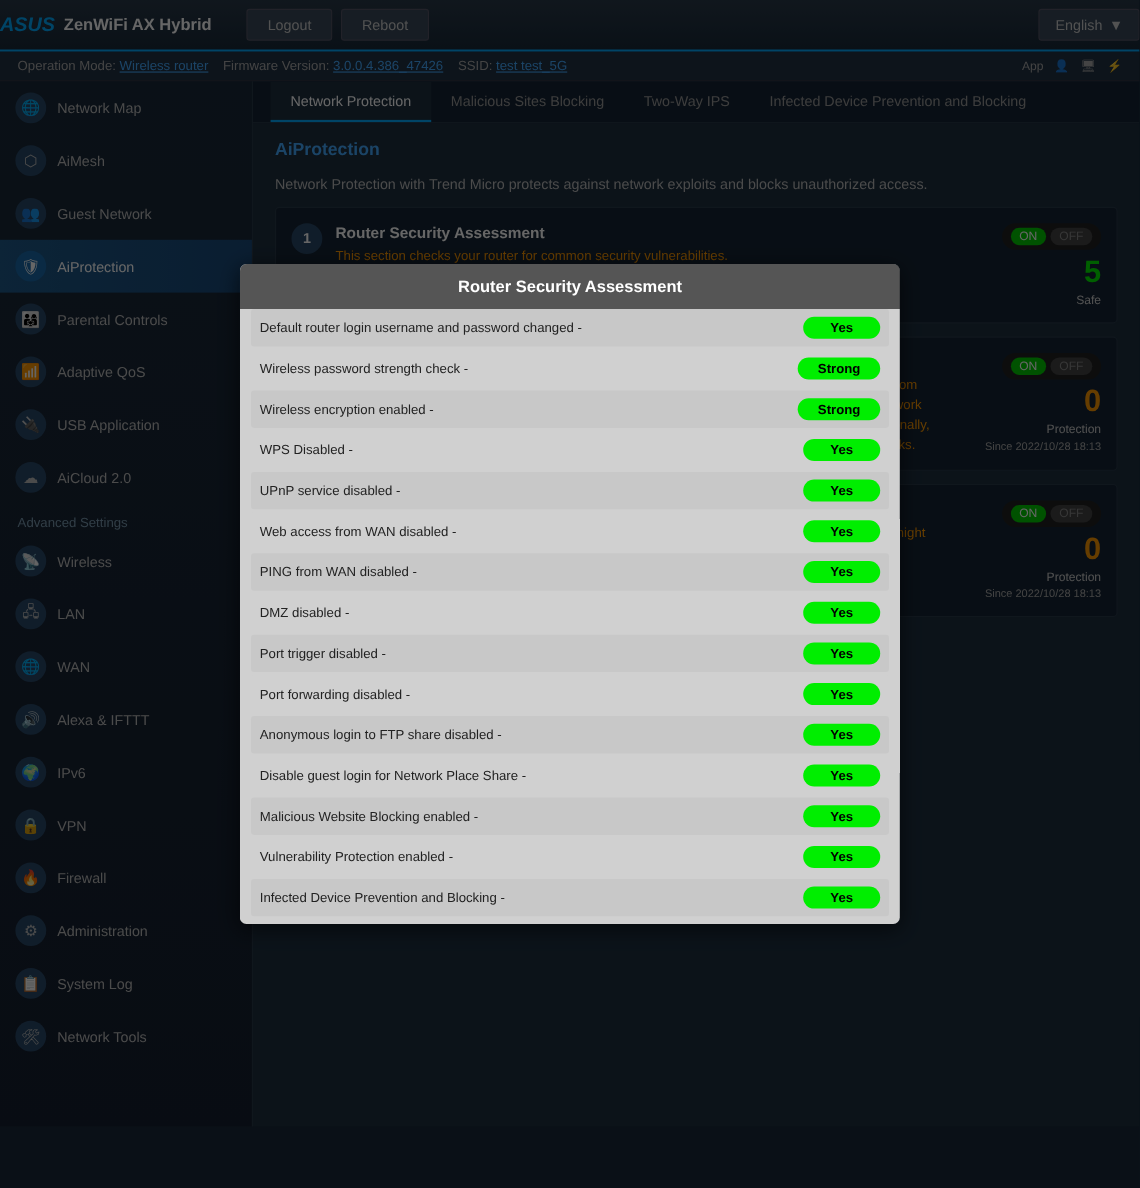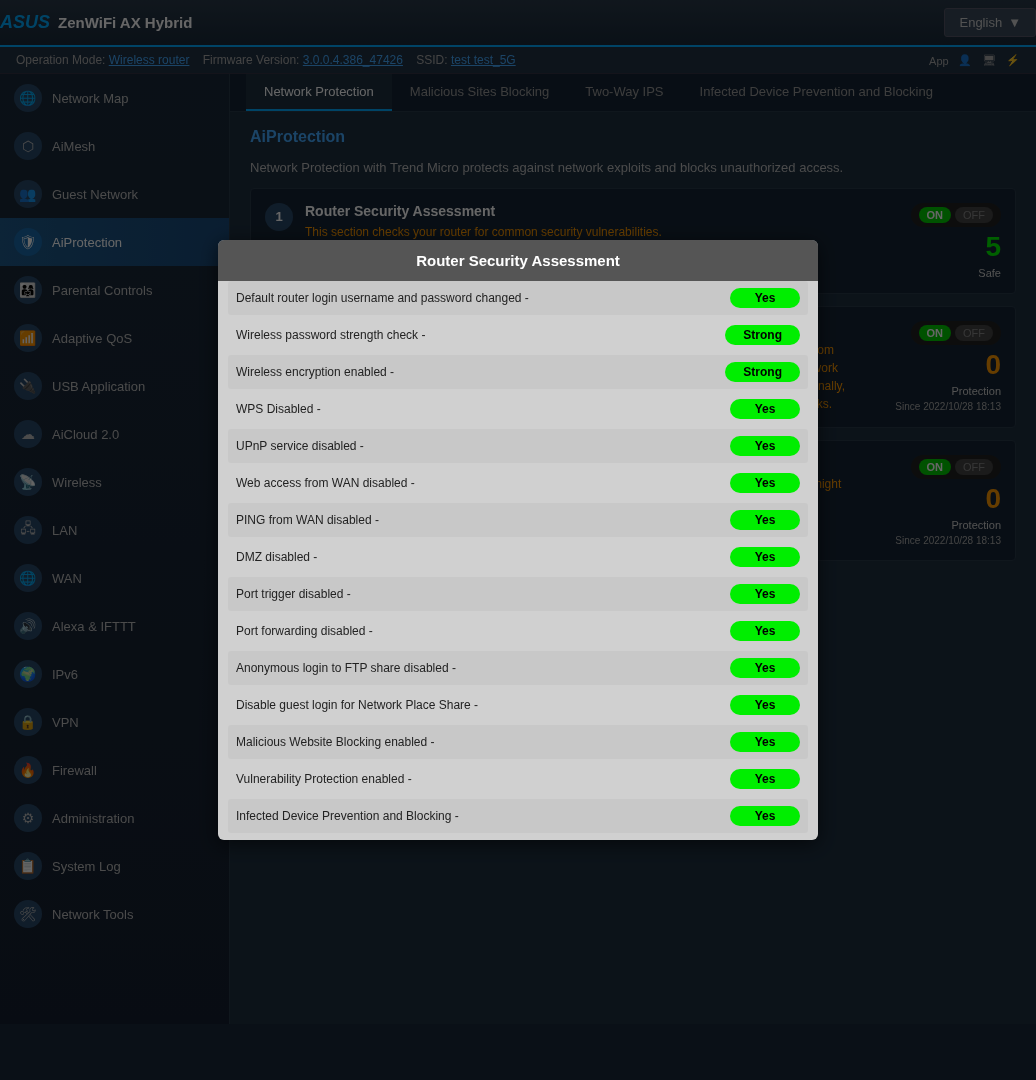--- a/index.html
+++ b/index.html
@@ -87,21 +87,21 @@
     }
     .section-header { display: flex; align-items: flex-start; gap: 12px; }
     .section-body { flex: 1; }
     .section-title { color: white; font-size: 14px; font-weight: bold; margin-bottom: 4px; }
     .section-desc { color: #f90; font-size: 12px; line-height: 1.5; }
     .section-right { display: flex; flex-direction: column; align-items: flex-end; gap: 4px; min-width: 130px; }
     .toggle-on {
       background: #222; border-radius: 20px; padding: 4px 8px;
       display: flex; align-items: center; gap: 4px; font-size: 12px;
     }
-    .toggle-on .on-label { background: #0c0; color: white; padding: 2px 8px; border-radius: 12px; font-weight: bold; font-size: 11px; }
+    .toggle-on .on-label { background: #0c0; color: white; padding: 2px 8px; border-radius: 12px; font-weight: normal; font-size: 11px; }
     .toggle-on .off-part { background: #444; padding: 2px 8px; border-radius: 12px; color: #888; font-size: 11px; }
     .protection-label { color: #ccc; font-size: 11px; }
     .protection-date { color: #aaa; font-size: 10px; }
 
     
     .modal-overlay {
       position: fixed; top: 0; left: 0; width: 1036px; height: 1080px;
       background: rgba(0,0,0,0.6); display: flex; align-items: center; justify-content: center;
       z-index: 1000;
     }
@@ -130,20 +130,24 @@
       font-size: 13px; color: #bbb; margin-bottom: 10px; line-height: 1.5;
     }
   </style>
 </head>
 <body>
 
 <div class="top-bar">
   <div class="logo-area">
     <span class="asus-logo">ASUS</span>
     <span class="product-name">ZenWiFi AX Hybrid</span>
+  </div>
+  <div class="top-buttons">
+    <button class="top-btn">Logout</button>
+    <button class="top-btn">Reboot</button>
   </div>
   <button class="lang-btn">
     <span>English</span>
     <span>▼</span>
   </button>
 </div>
 
 <div class="info-bar">
   <div>
     <span>Operation Mode:</span>
@@ -193,20 +197,21 @@
     </div>
     <div class="sidebar-item">
       <div class="sidebar-icon">🔌</div>
       <span>USB Application</span>
     </div>
     <div class="sidebar-item">
       <div class="sidebar-icon">☁</div>
       <span>AiCloud 2.0</span>
     </div>
 
+    <div class="sidebar-section-label">Advanced Settings</div>
 
     <div class="sidebar-item">
       <div class="sidebar-icon">📡</div>
       <span>Wireless</span>
     </div>
     <div class="sidebar-item">
       <div class="sidebar-icon">🖧</div>
       <span>LAN</span>
     </div>
     <div class="sidebar-item">

